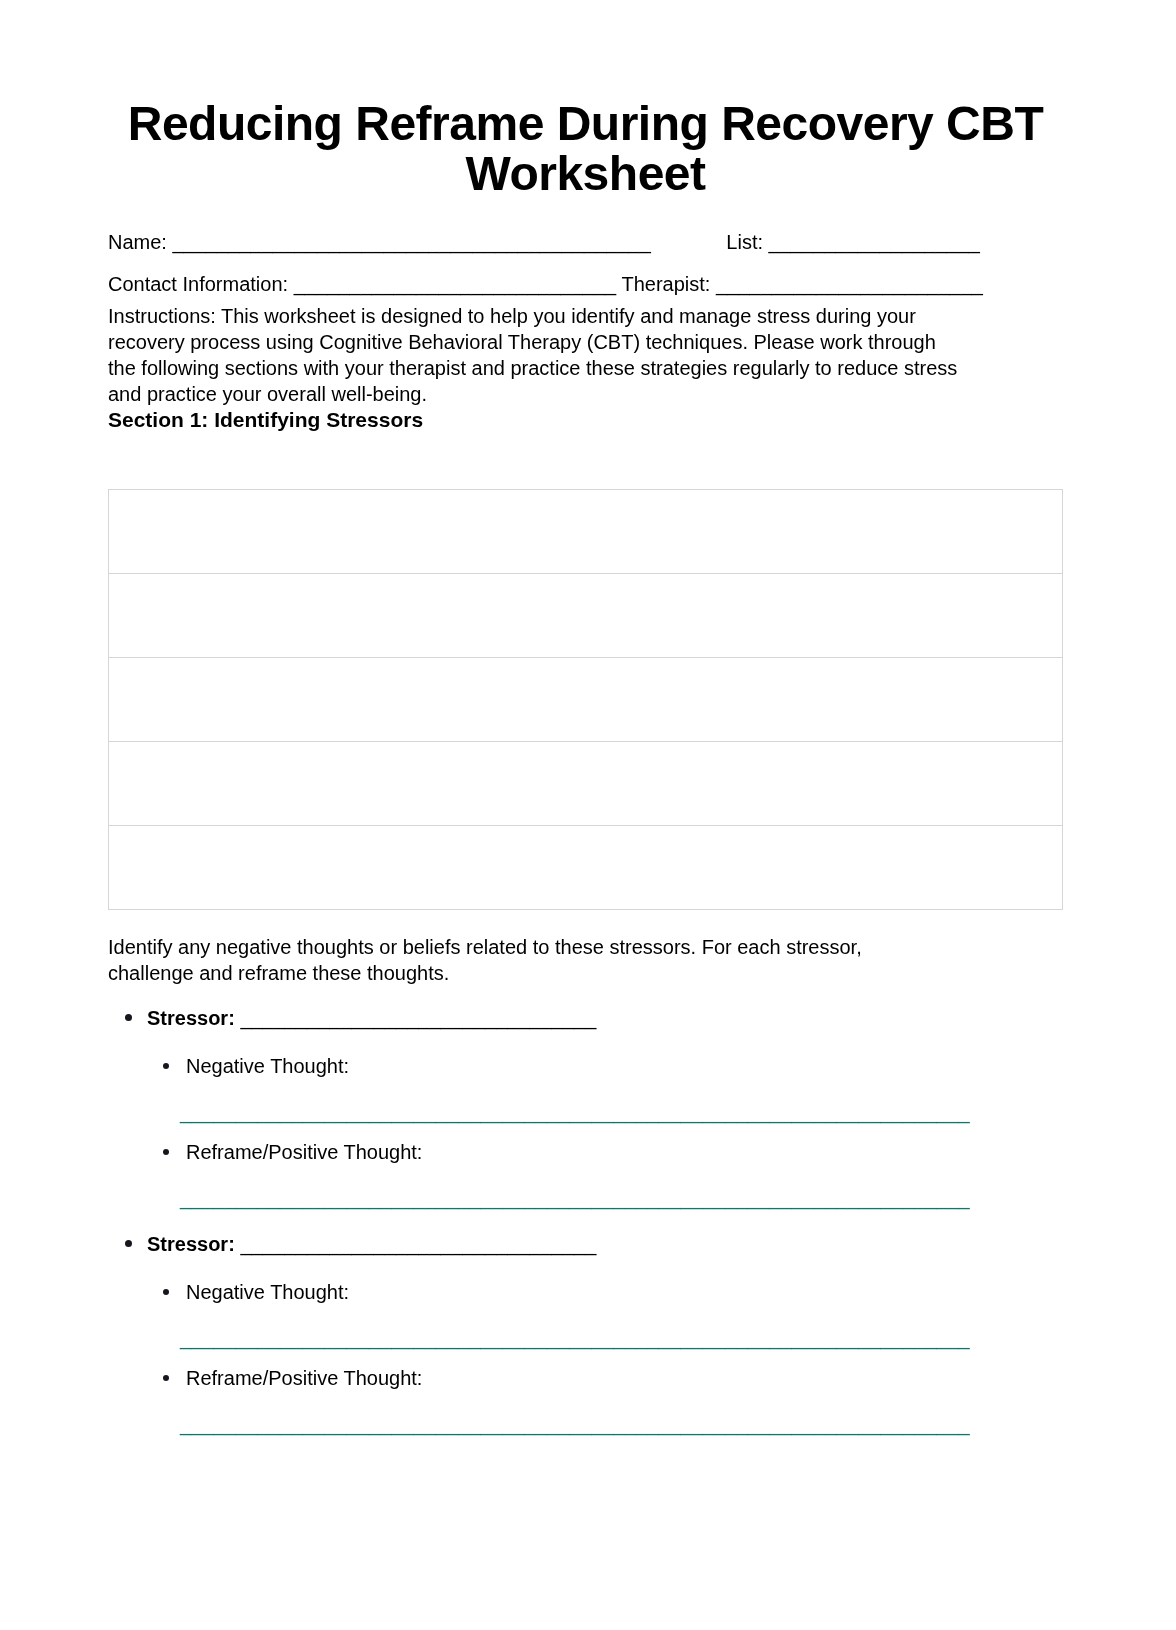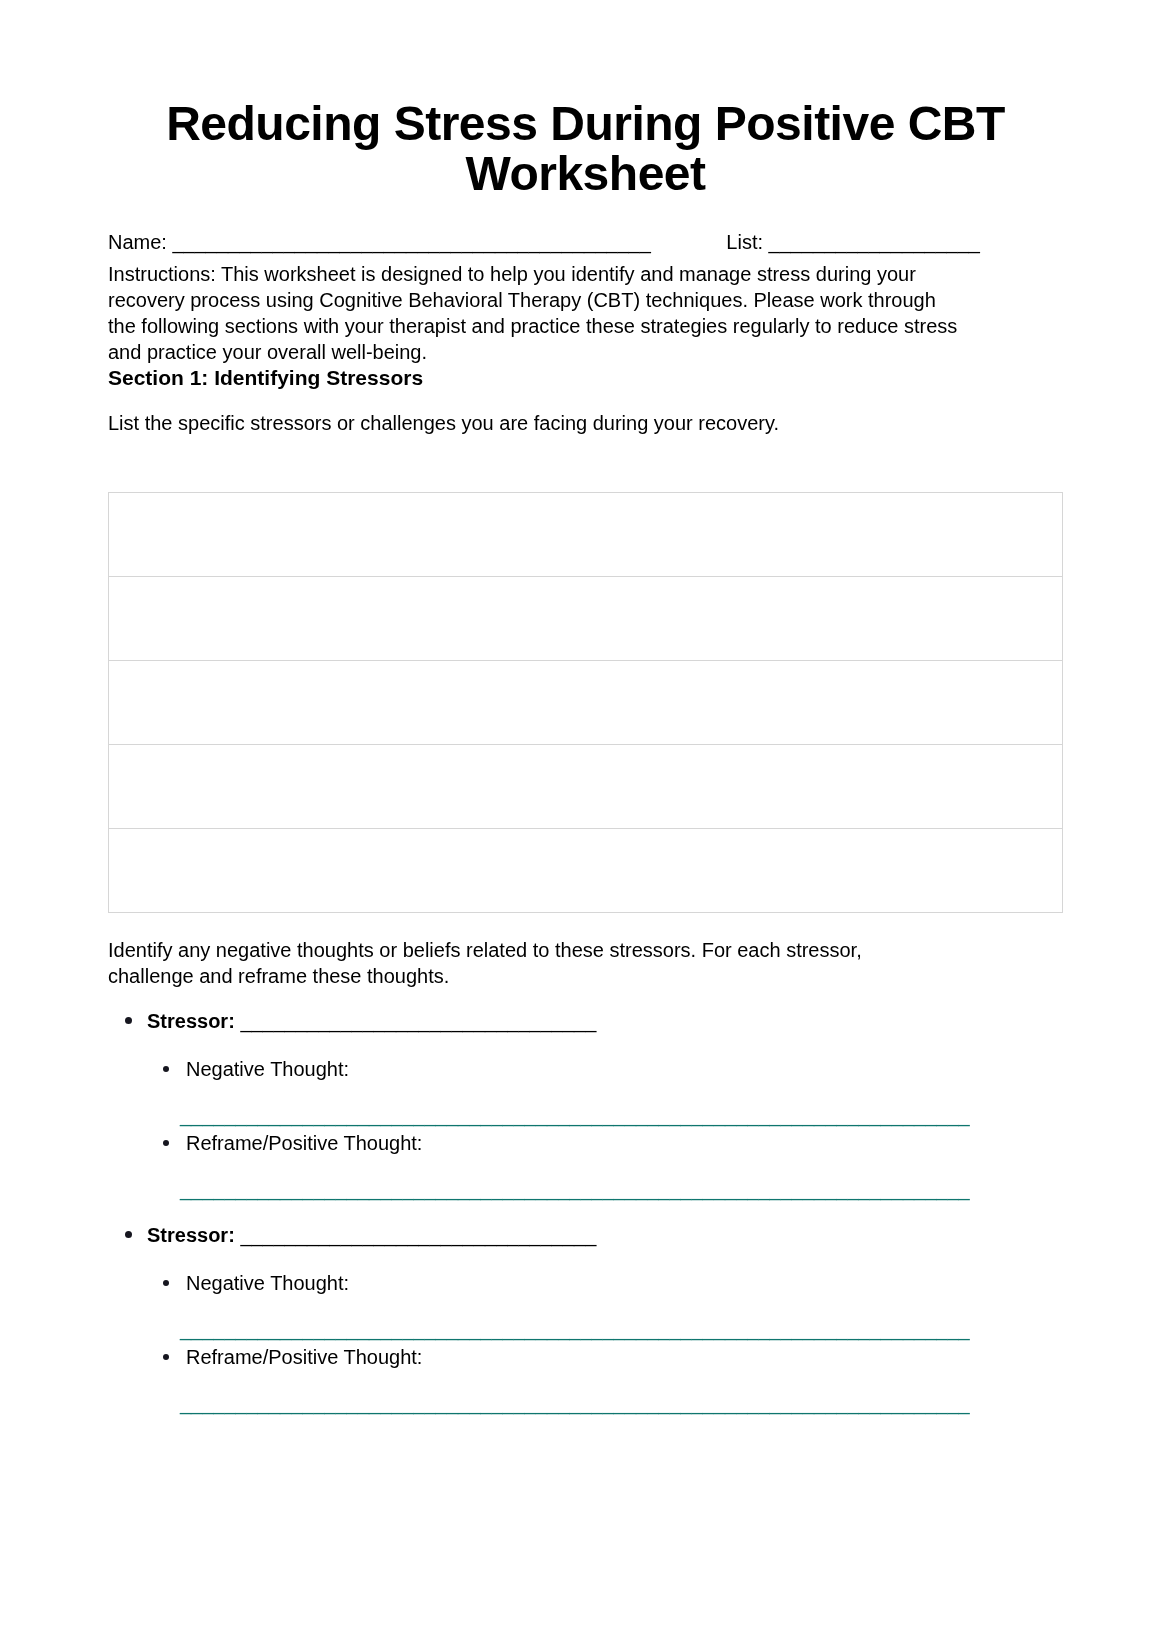--- a/index.html
+++ b/index.html
@@ -89,21 +89,21 @@
     height: 7px;
     border-radius: 50%;
     background: #16161f;
   }
   .l1-row .stressor-word { font-weight: bold; }
   ul.sub-list {
     list-style: none;
     margin: 22px 0 0 0;
     padding: 0;
   }
-  ul.sub-list > li + li { margin-top: 2px; }
+  ul.sub-list > li + li { margin-top: 14px; }
   .l2-row {
     position: relative;
     padding-left: 78px;
   }
   .l2-row::before {
     content: "";
     position: absolute;
     left: 55px;
     top: 10px;
     width: 6px;
@@ -115,39 +115,44 @@
     margin: 20px 0 0 72px;
     white-space: nowrap;
     color: #0f766e;
   }
 </style>
 </head>
 <body>
 
 <div class="page">
 
-  <h1 class="doc-title">Reducing Stress During Positive CBT Worksheet</h1>
+  <h1 class="doc-title">Reducing Reframe During Recovery CBT Worksheet</h1>
 
   <p class="field-line name-row">
     <span class="field-label">Name:</span>
     <span class="blank">___________________________________________</span>
     <span class="field-label gap-date">List:</span>
     <span class="blank">___________________</span>
   </p>
 
+  <p class="field-line contact-row">
+    <span class="field-label">Contact Information:</span>
+    <span class="blank">_____________________________</span>
+    <span class="field-label">Therapist:</span>
+    <span class="blank">________________________</span>
+  </p>
 
   <p class="instructions"><b>Instructions:</b><span> This worksheet is designed to help you identify and manage stress during your</span><br>
     <span>recovery process using Cognitive Behavioral Therapy (CBT) techniques. Please work through</span><br>
     <span>the following sections with your therapist and practice these strategies regularly to reduce stress</span><br>
     <span>and practice your overall well-being.</span>
   </p>
 
   <h2 class="section-heading sec1-heading">Section 1: Identifying Stressors</h2>
 
-  <p class="section-desc">List the specific stressors or challenges you are facing during your recovery.</p>
 
   <table class="stressor-table">
     <tbody>
       <tr>
           <td></td>
         </tr>
       <tr>
           <td></td>
         </tr>
       <tr>

